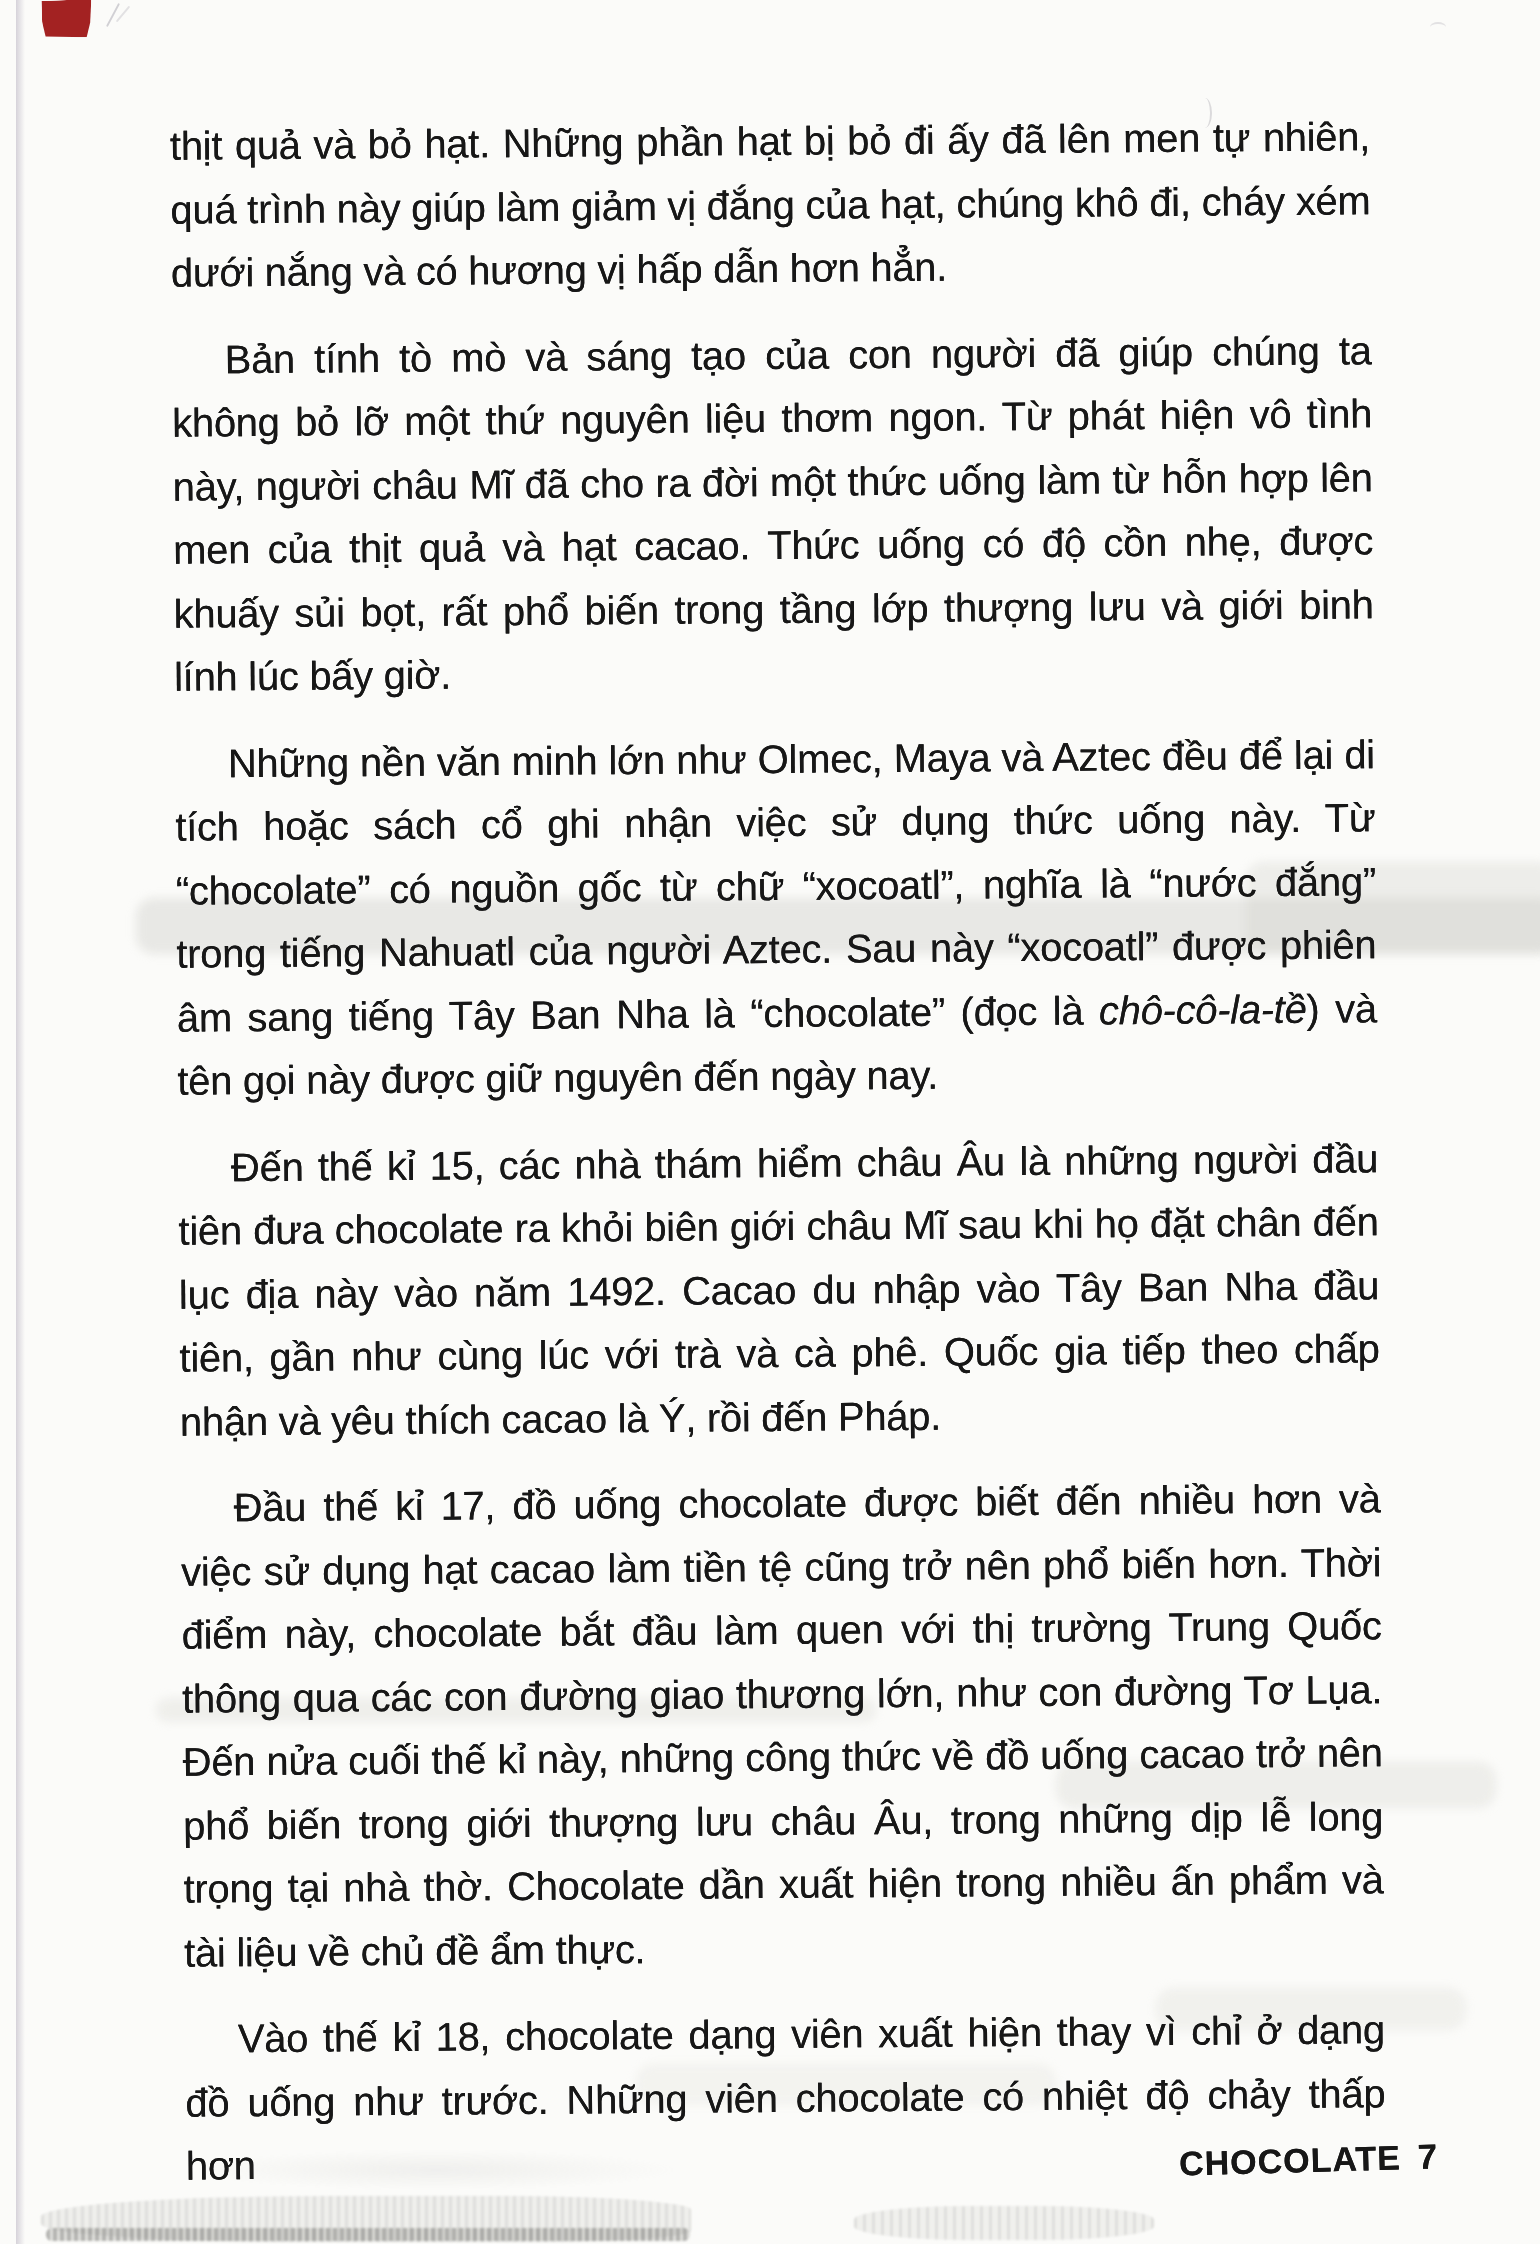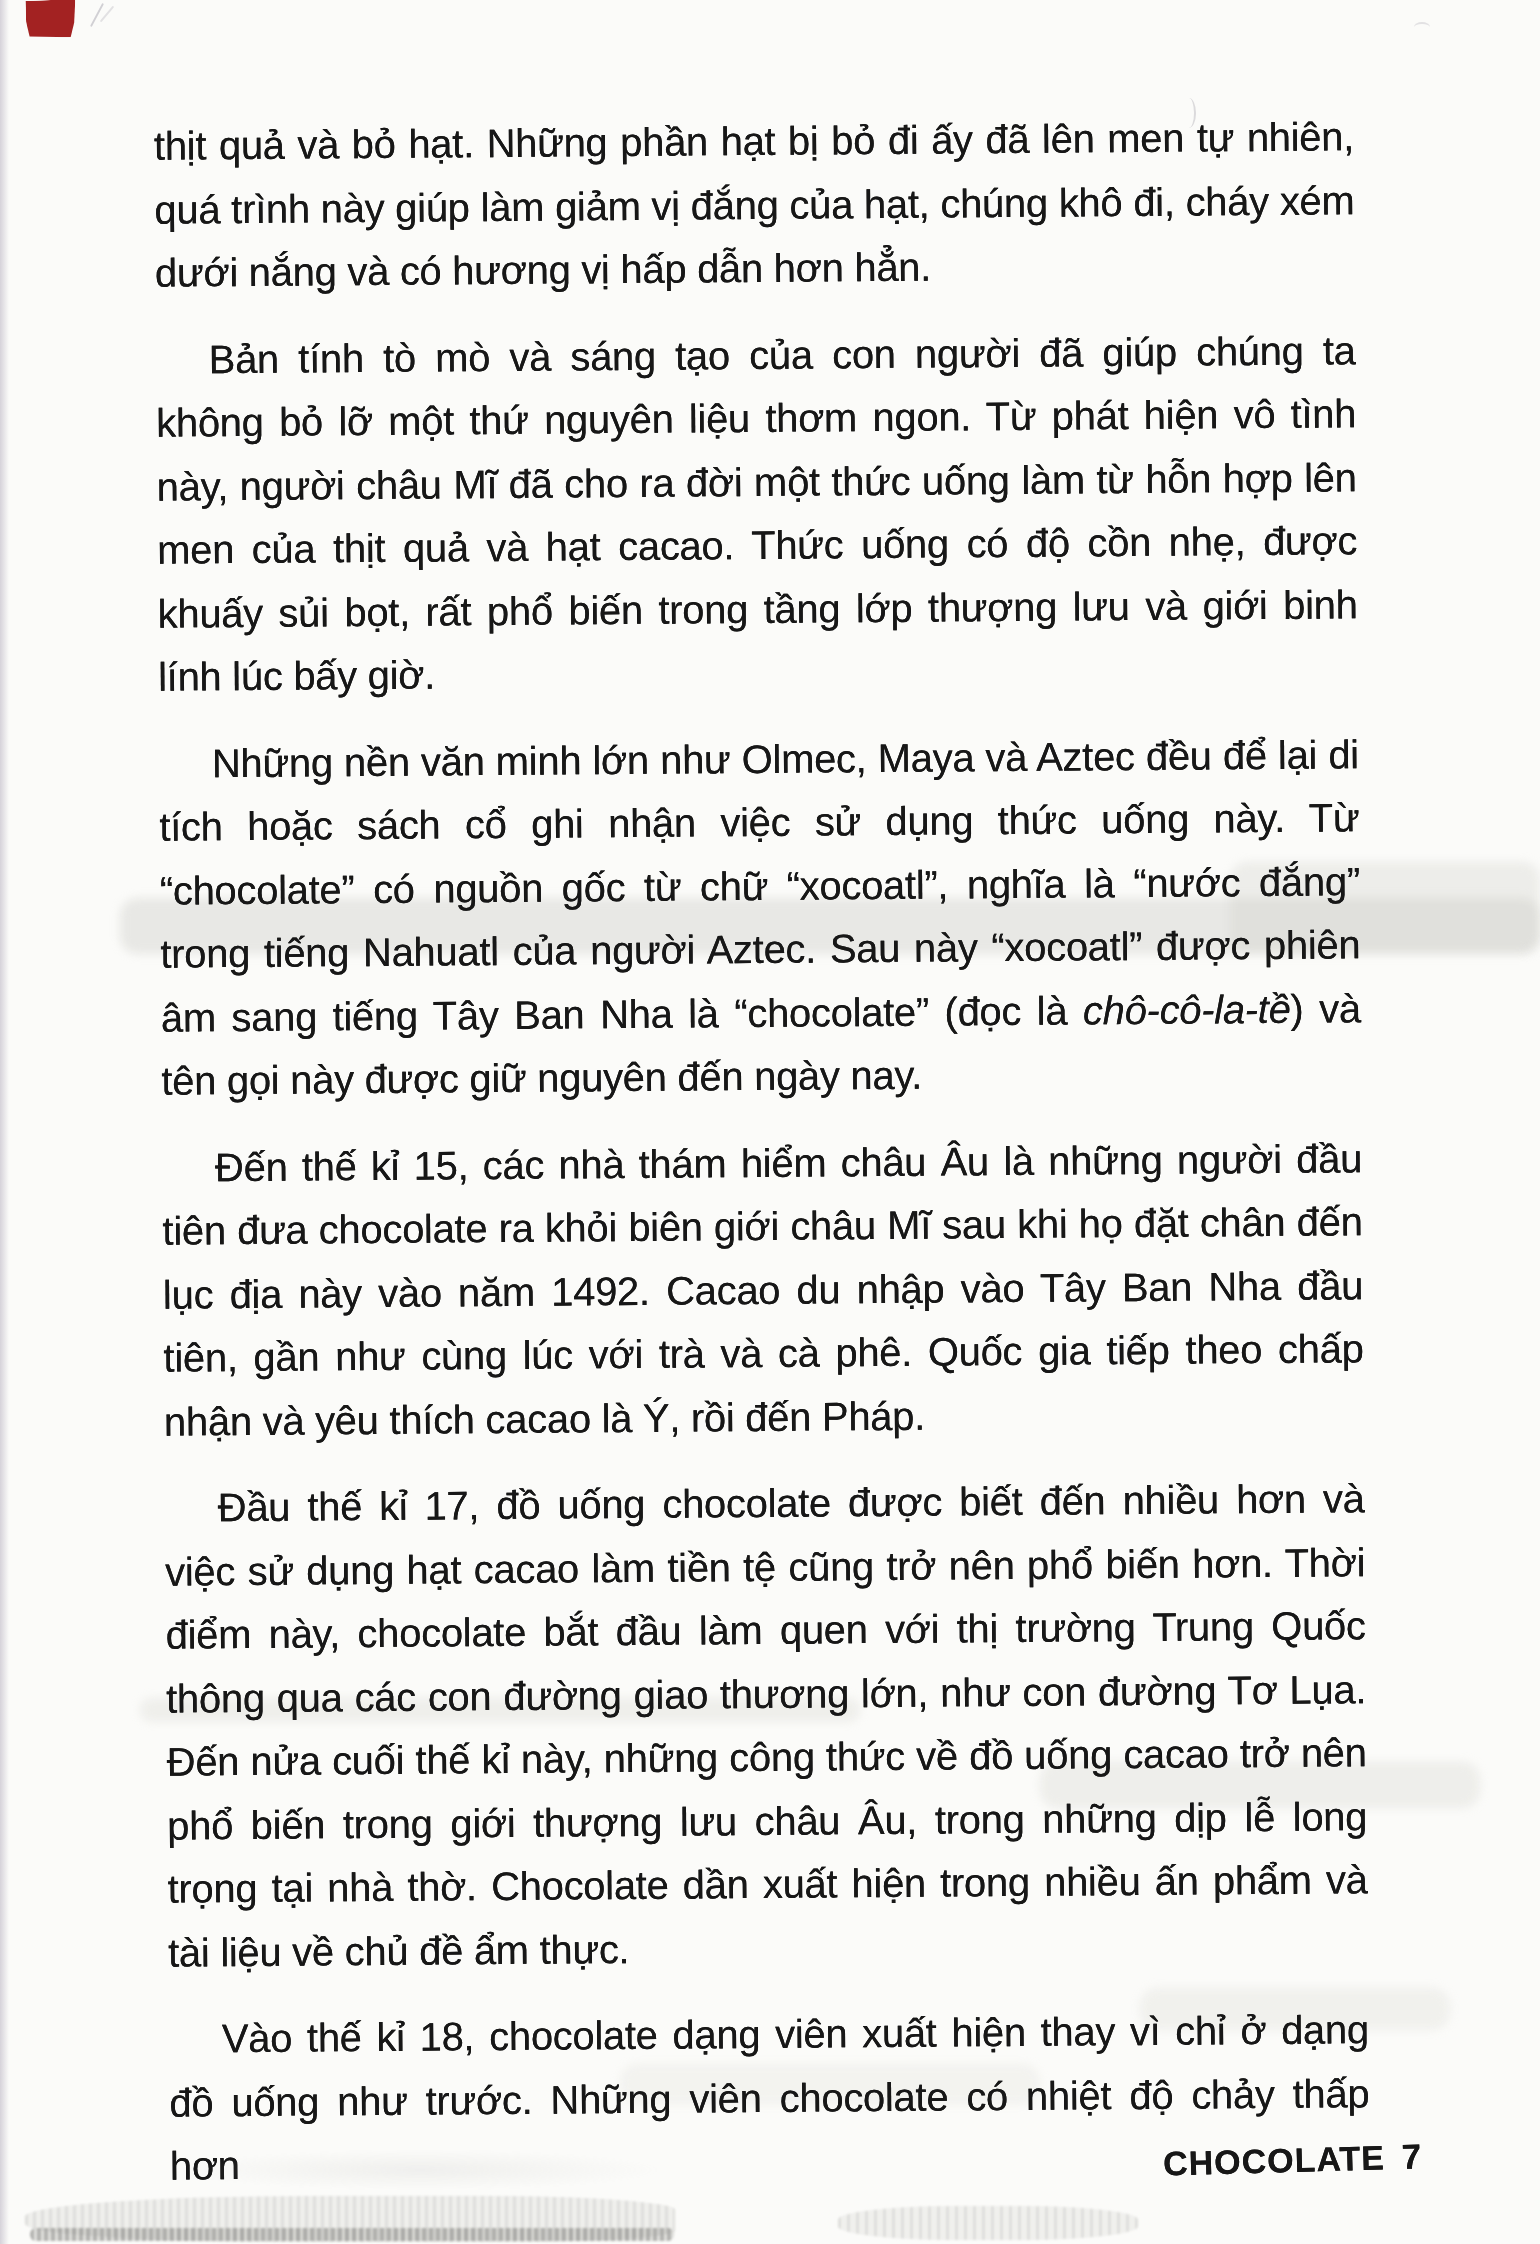--- a/index.html
+++ b/index.html
@@ -9,21 +9,21 @@
   }
   *{margin:0;padding:0;box-sizing:border-box;}
   html,body{width:1540px;height:2244px;}
   body{
     background:var(--paper);
     font-family:"Liberation Sans","DejaVu Sans",sans-serif;
     color:var(--ink);
     position:relative;
     overflow:hidden;
   }
-  .page{position:absolute;inset:0;}
+  .page{position:absolute;inset:0;margin-left:16px;}
 
   
   .edge-strip{
     position:absolute;left:0;top:0;width:9px;height:100%;
     background:linear-gradient(90deg,rgba(207,203,212,.85),rgba(207,203,212,0));
   }
 
   
   .corner-mark{
     position:absolute;left:26px;top:0;width:50px;height:38px;

